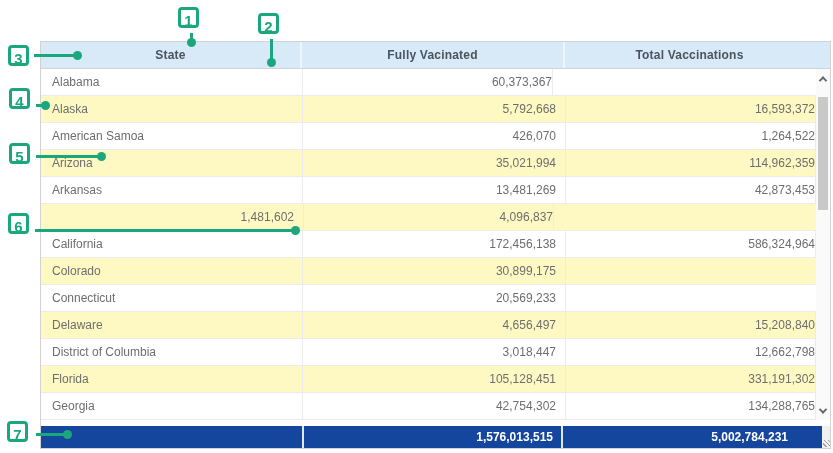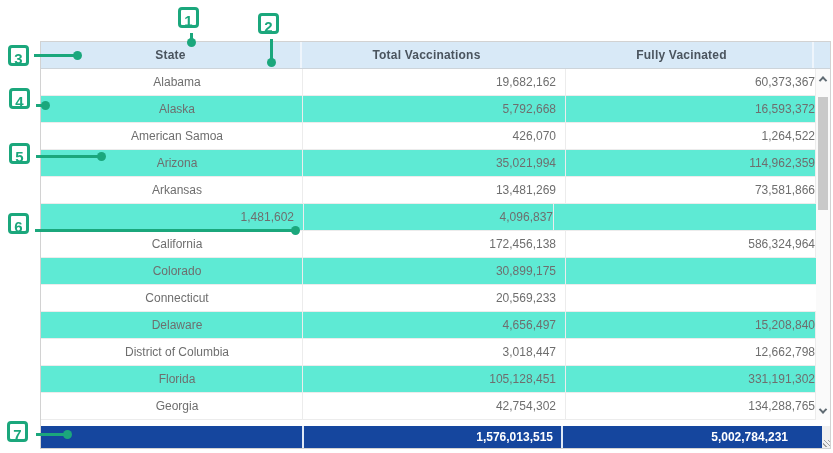--- a/index.html
+++ b/index.html
@@ -23,23 +23,23 @@
     height: 100%; line-height: 26px; text-align: center;
     font-size: 12px; font-weight: bold; color: #4a545e; letter-spacing: .2px;
   }
   .th-state { width: 261px; border-right: 2px solid #eef5fc; }
   .th-fully { width: 263px; border-right: 2px solid #eef5fc; }
   .th-total { width: 249px; }
   .th-spacer { flex: 1; }
 
   .tbody { position: absolute; left: 0; top: 27px; width: 775px; }
   .tr { display: flex; height: 27px; background: #fff; border-bottom: 1px solid #ececec; }
-  .tr.alt { background: #5eead4; }
+  .tr.alt { background: #fef9c3; }
   .td { height: 100%; line-height: 26px; font-size: 12px; color: #6e6e6e; overflow: hidden; white-space: nowrap; }
-  .td-state { width: 262px; padding-left: 11px; border-right: 1px solid #ececec; text-align: center; }
+  .td-state { width: 262px; padding-left: 11px; border-right: 1px solid #ececec; text-align: left; }
   .td-fully { width: 263px; padding-right: 9px;  border-right: 1px solid #ececec; text-align: right; }
   .td-total { width: 250px;  border-right: 1px solid #ececec; text-align: right; }
 
   
   .vscroll { position: absolute; left: 775px; top: 27px; width: 14px; height: 351px; background: #fafafa; }
   .scroll-btn { position: absolute; left: 0; width: 14px; height: 19px; display: flex; align-items: center; justify-content: center; cursor: pointer; }
   .scroll-btn.up { top: 0; }
   .scroll-btn.down { bottom: 0; }
   .chev { width: 6px; height: 6px; border-left: 2px solid #5f6a72; border-top: 2px solid #5f6a72; }
   .chev-up { transform: rotate(45deg) translate(1px,1px); }
@@ -72,50 +72,49 @@
 </style>
 </head>
 <body>
 
 <div class="stage">
 
   <div class="table-widget">
 
     <div class="thead">
       <div class="th th-state">State</div>
+      <div class="th th-fully">Fully Vacinated</div>
       <div class="th th-total">Total Vaccinations</div>
-      <div class="th th-fully">Fully Vacinated</div>
       <div class="th th-spacer"></div>
     </div>
 
     <div class="tbody">
       <div class="tr">
         <div class="td td-state">Alabama</div>
-        <div class="td td-fully">19,682,162</div>
         <div class="td td-total">60,373,367</div>
       </div>
       <div class="tr alt">
         <div class="td td-state">Alaska</div>
         <div class="td td-fully">5,792,668</div>
         <div class="td td-total">16,593,372</div>
       </div>
       <div class="tr">
         <div class="td td-state">American Samoa</div>
         <div class="td td-fully">426,070</div>
         <div class="td td-total">1,264,522</div>
       </div>
       <div class="tr alt">
         <div class="td td-state">Arizona</div>
         <div class="td td-fully">35,021,994</div>
         <div class="td td-total">114,962,359</div>
       </div>
       <div class="tr">
         <div class="td td-state">Arkansas</div>
         <div class="td td-fully">13,481,269</div>
-        <div class="td td-total">73,581,866</div>
+        <div class="td td-total">42,873,453</div>
       </div>
       <div class="tr alt">
         <div class="td td-fully">1,481,602</div>
         <div class="td td-total">4,096,837</div>
       </div>
       <div class="tr">
         <div class="td td-state">California</div>
         <div class="td td-fully">172,456,138</div>
         <div class="td td-total">586,324,964</div>
       </div>

